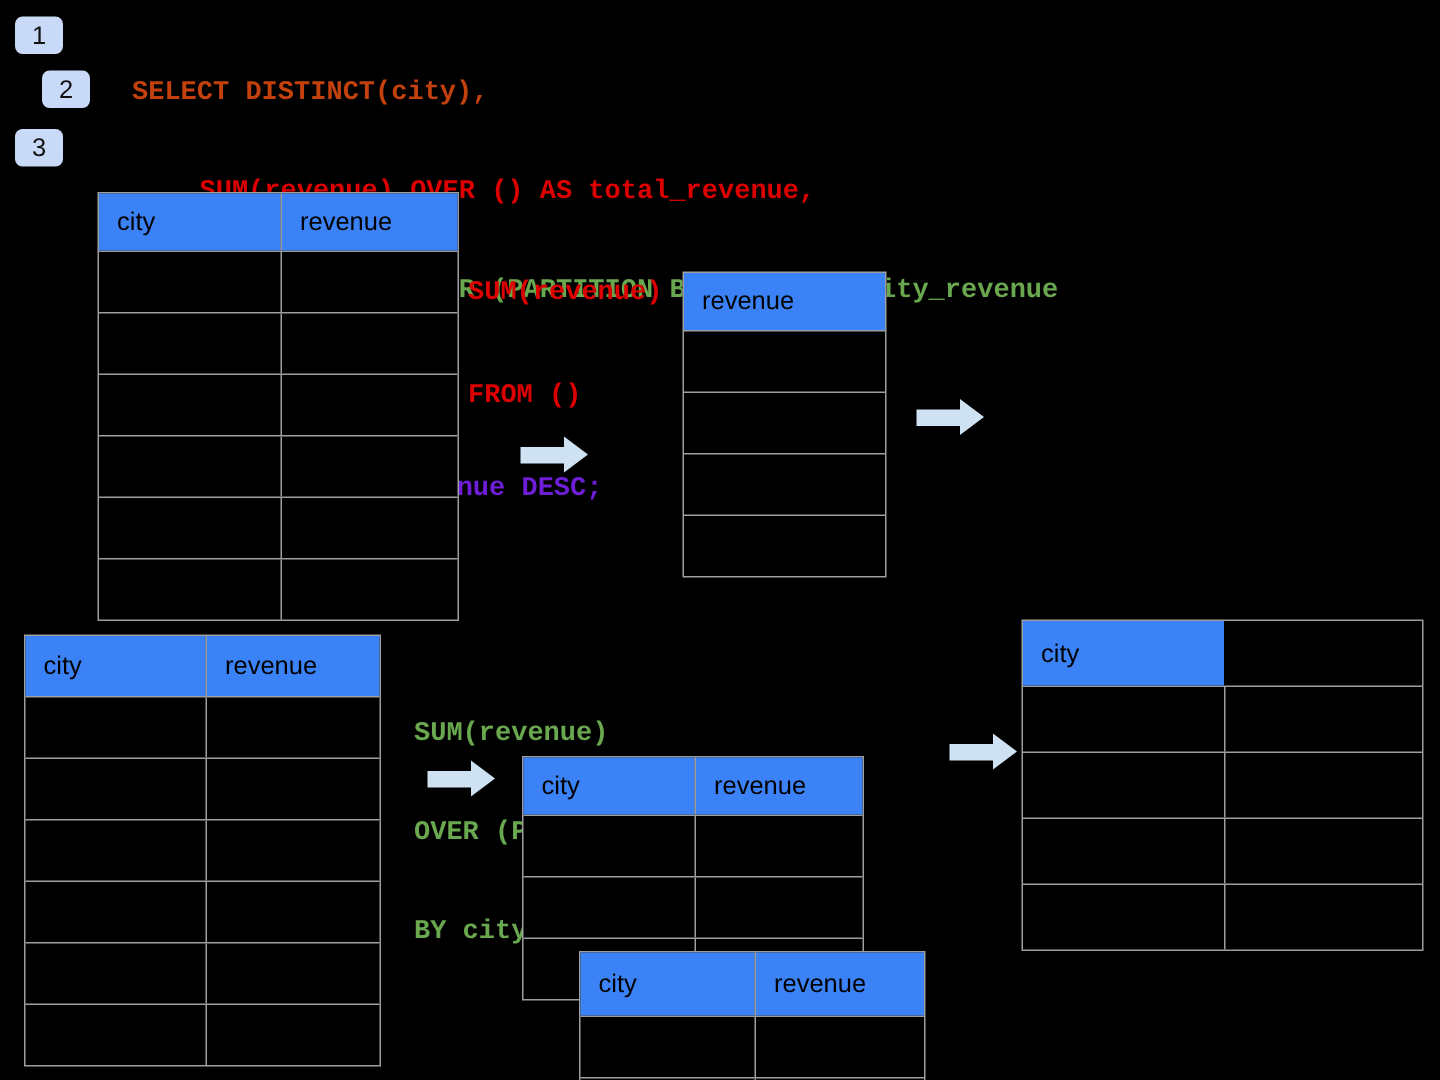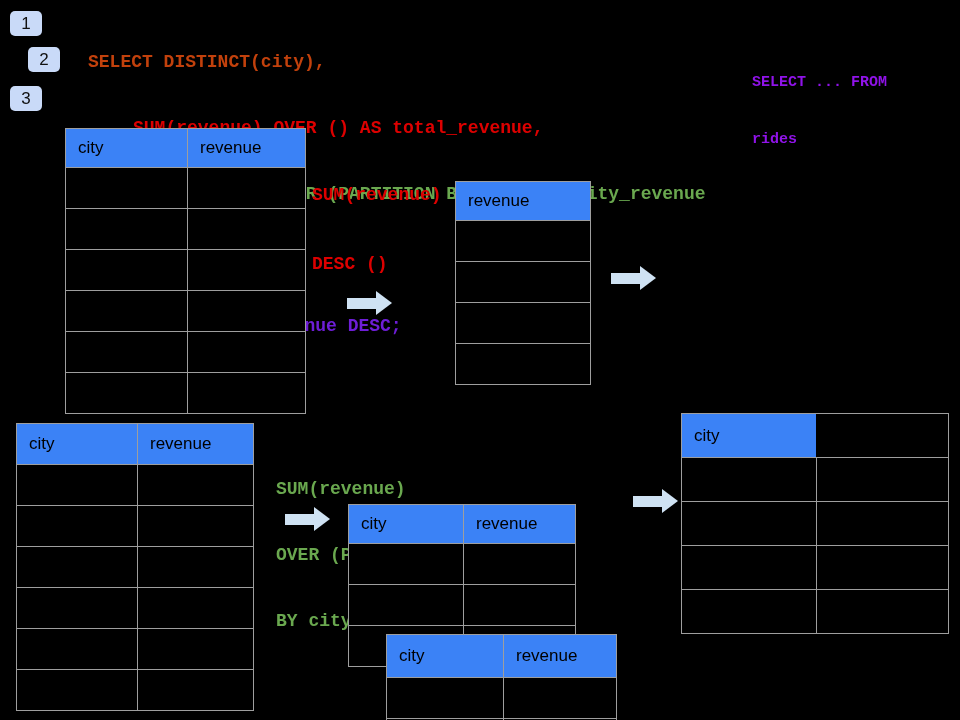--- a/index.html
+++ b/index.html
@@ -73,28 +73,24 @@
   <div class="badge" id="badge-3">3</div>
 
   <div class="mono" id="sql-code">
     <div class="sql-line" style="color: #c2410c;">SELECT DISTINCT(city),</div>
     <div class="sql-line ind-1" style="color: rgb(221, 0, 0);">SUM(revenue) OVER () AS total_revenue,</div>
     <div class="sql-line ind-1" style="color: rgb(106, 168, 79);">SUM(revenue) OVER (PARTITION BY city) as city_revenue</div>
     <div class="sql-line ind-h" style="color: rgb(110, 30, 215);">FROM rides</div>
     <div class="sql-line ind-h" style="color: rgb(110, 30, 215);">ORDER by city_revenue DESC;</div>
   </div>
 
-  <div class="mono" id="result-note" style="color: rgb(144, 19, 233);">
-    <div>SELECT ... FROM</div>
-    <div>rides</div>
-  </div>
 
   <div class="mono annot" id="annot-total" style="color: rgb(221, 0, 0);">
     <div>SUM(revenue)</div>
-    <div>DESC ()</div>
+    <div>FROM ()</div>
   </div>
 
   <div class="mono annot" id="annot-partition" style="color: rgb(106, 168, 79);">
     <div>SUM(revenue)</div>
     <div>OVER (PARTITION</div>
     <div>BY city)</div>
   </div>
 
   <div class="tbl" id="tbl-rides-top">
       <div class="thead">

